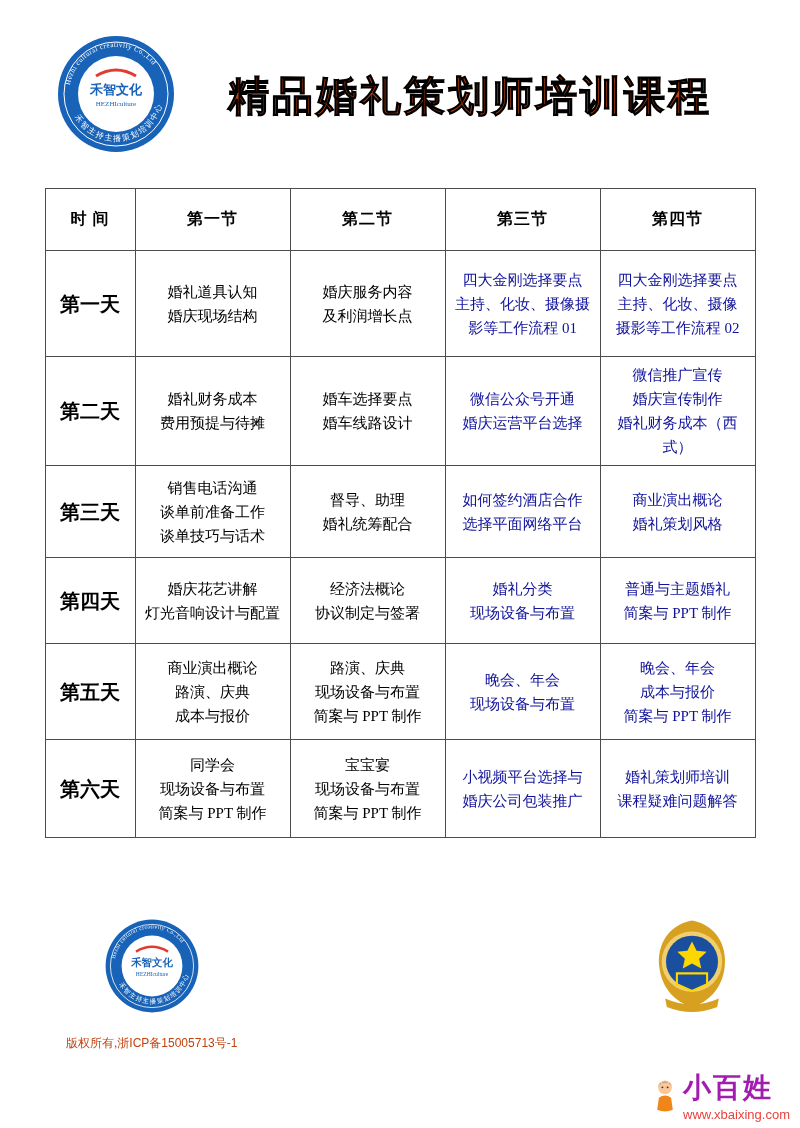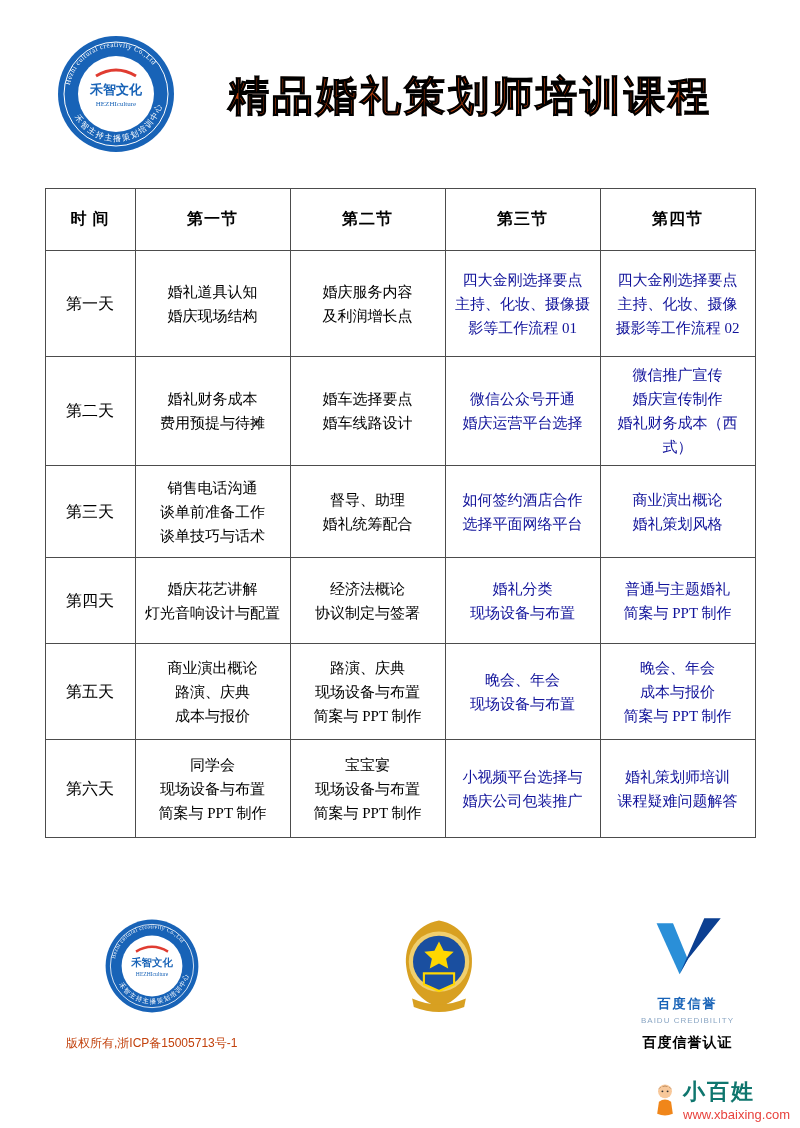--- a/index.html
+++ b/index.html
@@ -22,21 +22,21 @@
     -webkit-text-stroke: 1px #000;
   }
 
   
   table.schedule { border-collapse: collapse; margin: 30px auto 0; width: 710px; table-layout: fixed; }
   th, td {
     border: 1px solid #4c4c4c; text-align: center; vertical-align: middle;
     white-space: pre-line; padding: 6px 4px;
   }
   th { font-size: 16px; font-weight: bold; height: 62px; letter-spacing: 1px; }
-  td.day { font-size: 16px; font-weight: normal; }
+  td.day { font-size: 20px; font-weight: bold; }
   td { font-size: 15px; line-height: 1.6; }
   td.session-blue { color: #10129a; }
   tbody tr:nth-child(1) td { height: 106px; }
   tbody tr:nth-child(2) td { height: 92px; }
   tbody tr:nth-child(3) td { height: 92px; }
   tbody tr:nth-child(4) td { height: 86px; }
   tbody tr:nth-child(5) td { height: 96px; }
   tbody tr:nth-child(6) td { height: 98px; }
 
   
@@ -58,21 +58,21 @@
   }
   .baidu-block { display: flex; flex-direction: column; align-items: center; gap: 3px; }
   .baidu-name { font-size: 13px; font-weight: bold; color: #1863b7; letter-spacing: 2px; }
   .baidu-en { font-size: 8px; color: #8aa6c4; letter-spacing: 1px;
               font-family: "Liberation Sans", "DejaVu Sans", sans-serif; }
   .baidu-cert { font-size: 14px; font-weight: bold; color: #000; margin-top: 6px; letter-spacing: 1px; }
 
   
   .watermark { position: absolute; right: 10px; bottom: 6px; display: flex; align-items: center; gap: 5px; }
   .wm-texts { display: flex; flex-direction: column; align-items: flex-start; }
-  .wm-name { font-size: 22px; font-weight: bold; color: #0f766e;
+  .wm-name { font-size: 28px; font-weight: bold; color: #a21caf;
              font-family: Liberation Serif, serif; letter-spacing: 2px; }
   .wm-url { font-size: 13px; color: #e8423d;
             font-family: "Liberation Sans", "DejaVu Sans", sans-serif; }
 </style>
 </head>
 <body>
 
 <div class="page">
 
   <div class="top">
@@ -223,31 +223,20 @@
       <svg viewBox="0 0 100 112" width="84" height="94">
         <path d="M50 3 C22 8 8 32 11 58 C14 84 30 100 50 106 C70 100 86 84 89 58 C92 32 78 8 50 3 Z" fill="#d8a021"></path>
         <circle cx="50" cy="52" r="36" fill="#f0cf6e"></circle>
         <circle cx="50" cy="52" r="31" fill="#1a4fa0"></circle>
         <path d="M50 28 l5.5 11 12 1.2 -9 8.3 2.5 11.8 -11 -6 -11 6 2.5 -11.8 -9 -8.3 12 -1.2 z" fill="#ffd700"></path>
         <path d="M32 66 h36 v13 l-18 8 -18 -8 z" fill="#1a4fa0" stroke="#ffd700" stroke-width="2.5"></path>
         <path d="M18 96 q32 14 64 0 l-2 10 q-30 12 -60 0 z" fill="#d8a021"></path>
       </svg>
     </div>
 
-    <div class="footer-item">
-      <svg viewBox="0 0 90 70" width="74" height="58">
-        <path d="M8 6 L28 6 L46 50 L36 68 Z" fill="#2a8fd8"></path>
-        <path d="M86 0 L66 0 L36 68 L46 50 Z" fill="#0b3f91"></path>
-      </svg>
-      <div class="baidu-block">
-        <div class="baidu-name">百度信誉</div>
-        <div class="baidu-en">BAIDU CREDIBILITY</div>
-        <div class="baidu-cert">百度信誉认证</div>
-      </div>
-    </div>
 
   </div>
 
   <div class="watermark">
     <svg viewBox="0 0 30 40" width="26" height="36">
       <circle cx="15" cy="10" r="8" fill="#f8c89a"></circle>
       <path d="M7 8 q8 -9 16 0 q-2 -4 -8 -4 q-6 0 -8 4 z" fill="#7a4a1e"></path>
       <circle cx="12" cy="10" r="1.1" fill="#333"></circle>
       <circle cx="18" cy="10" r="1.1" fill="#333"></circle>
       <path d="M8 22 q7 -5 14 0 l2 14 q-9 4 -18 0 z" fill="#f0861a"></path>

